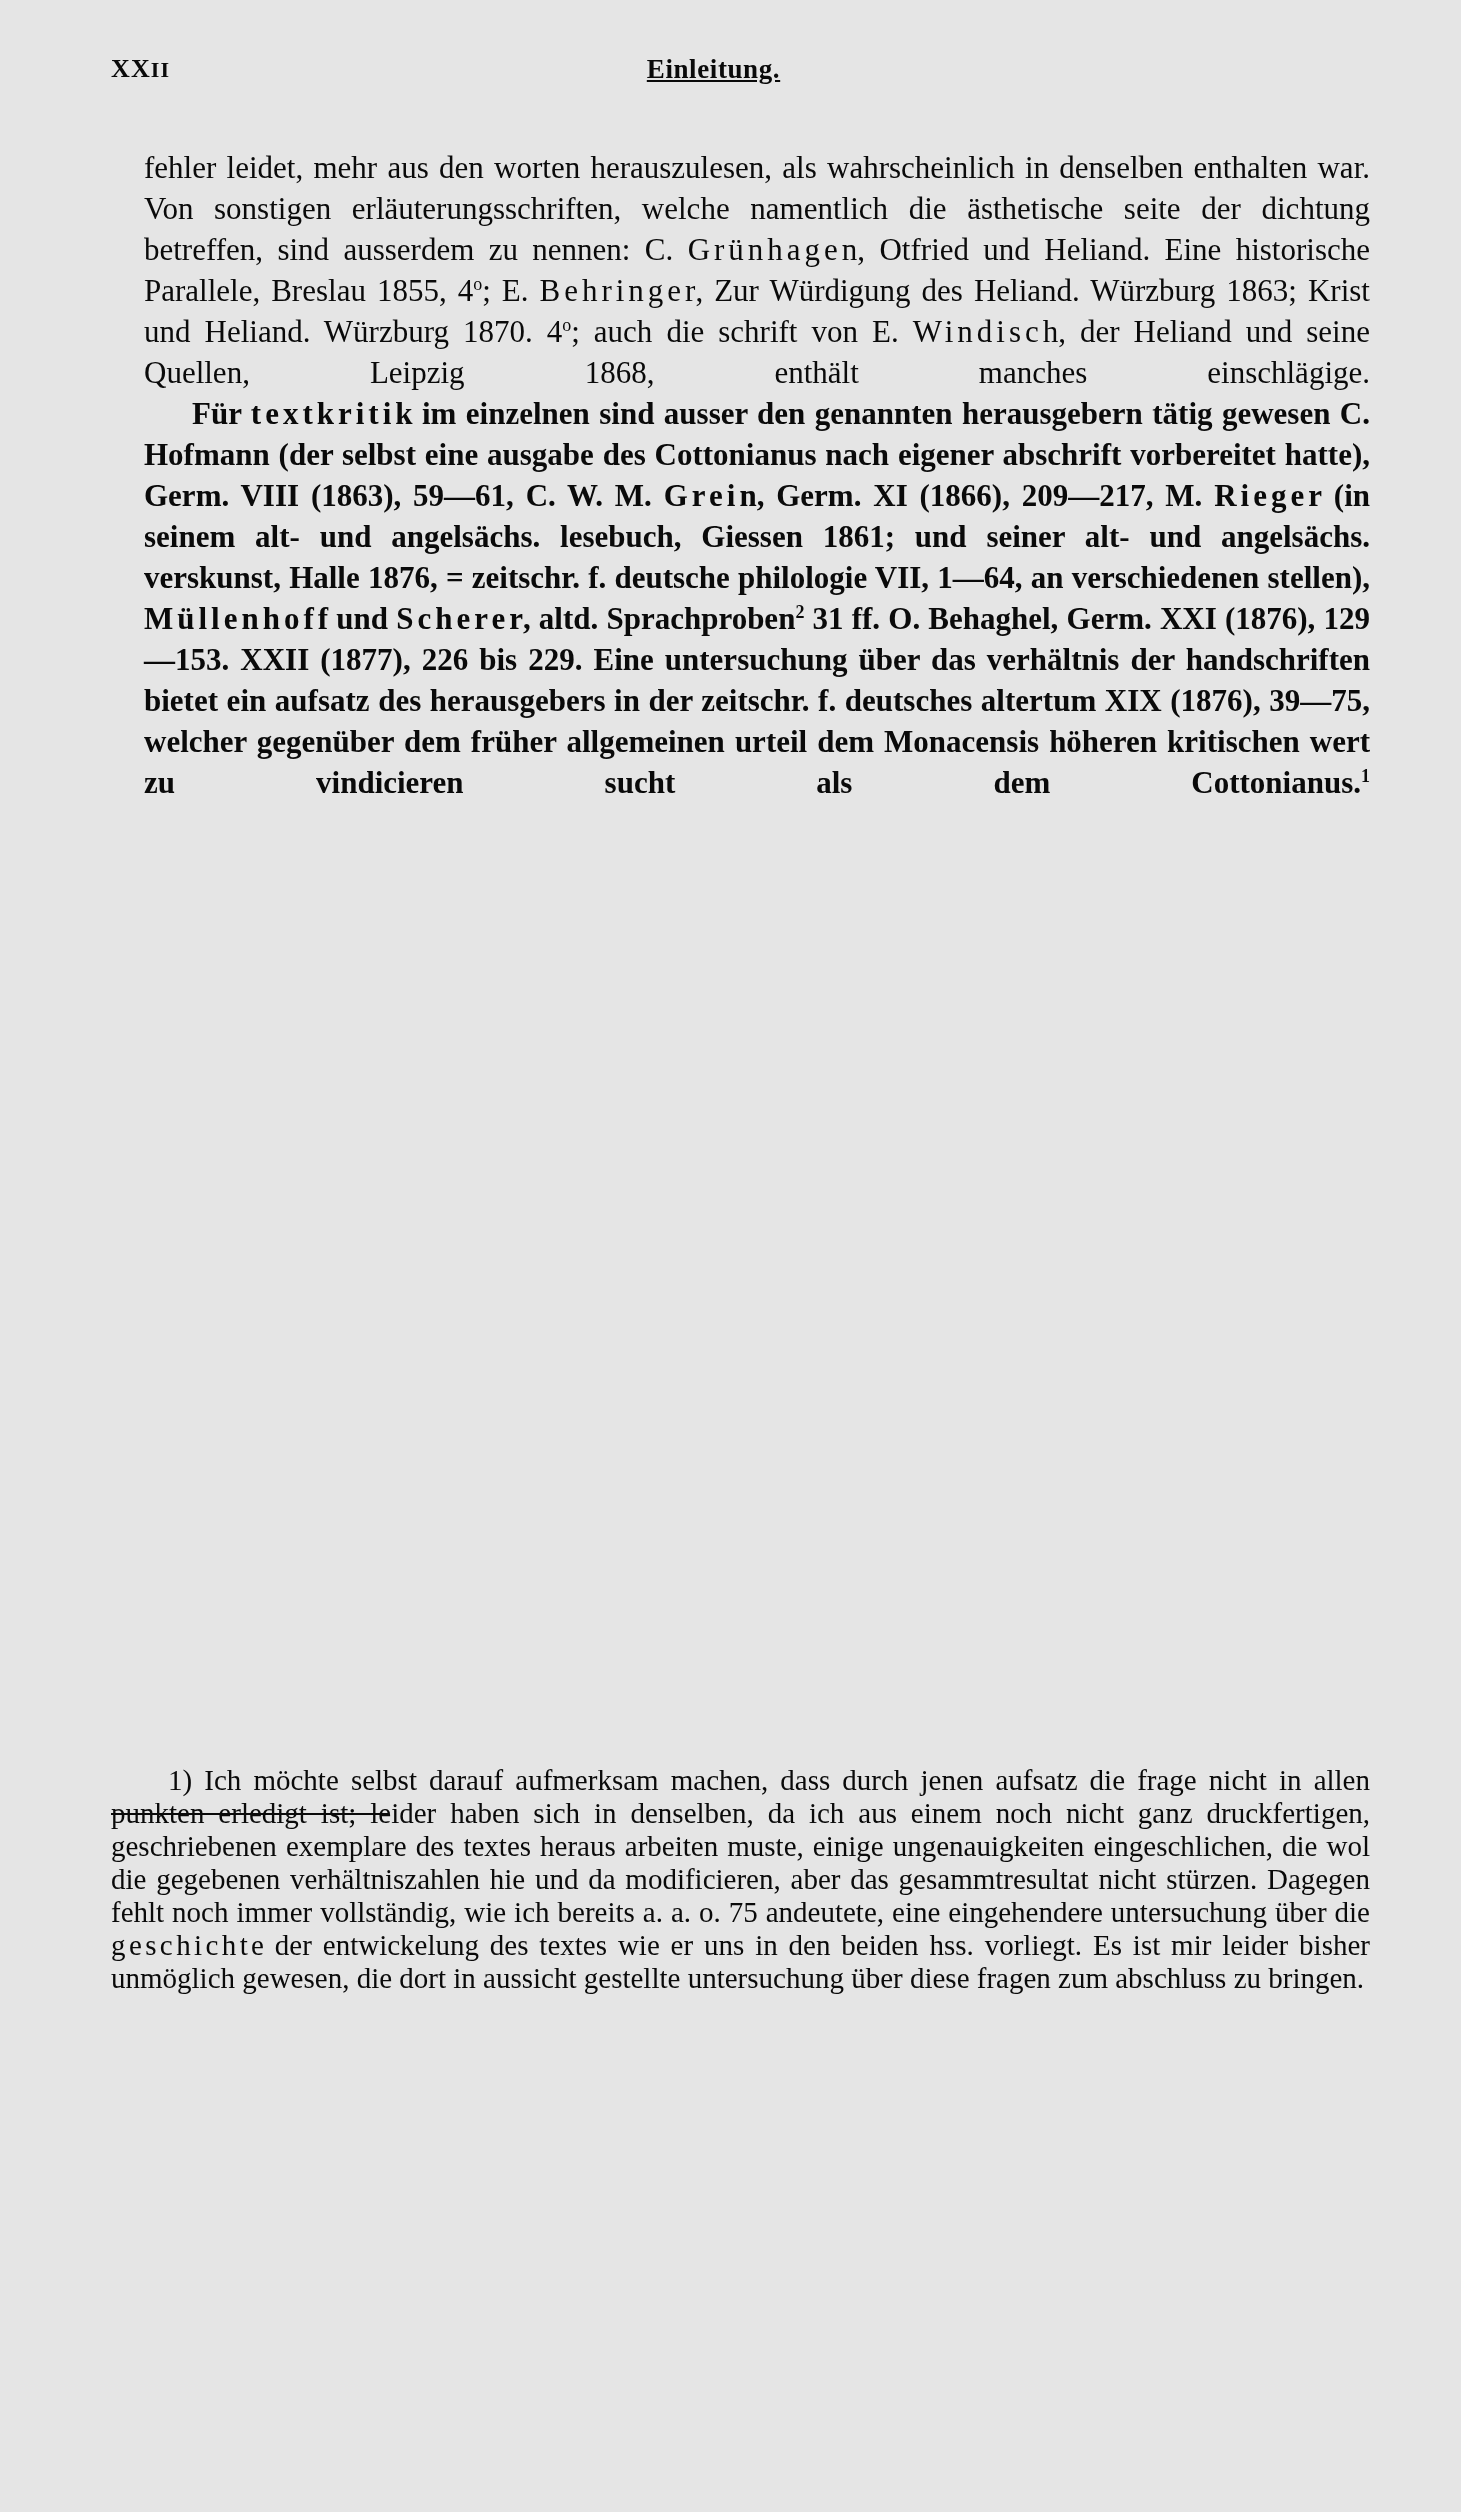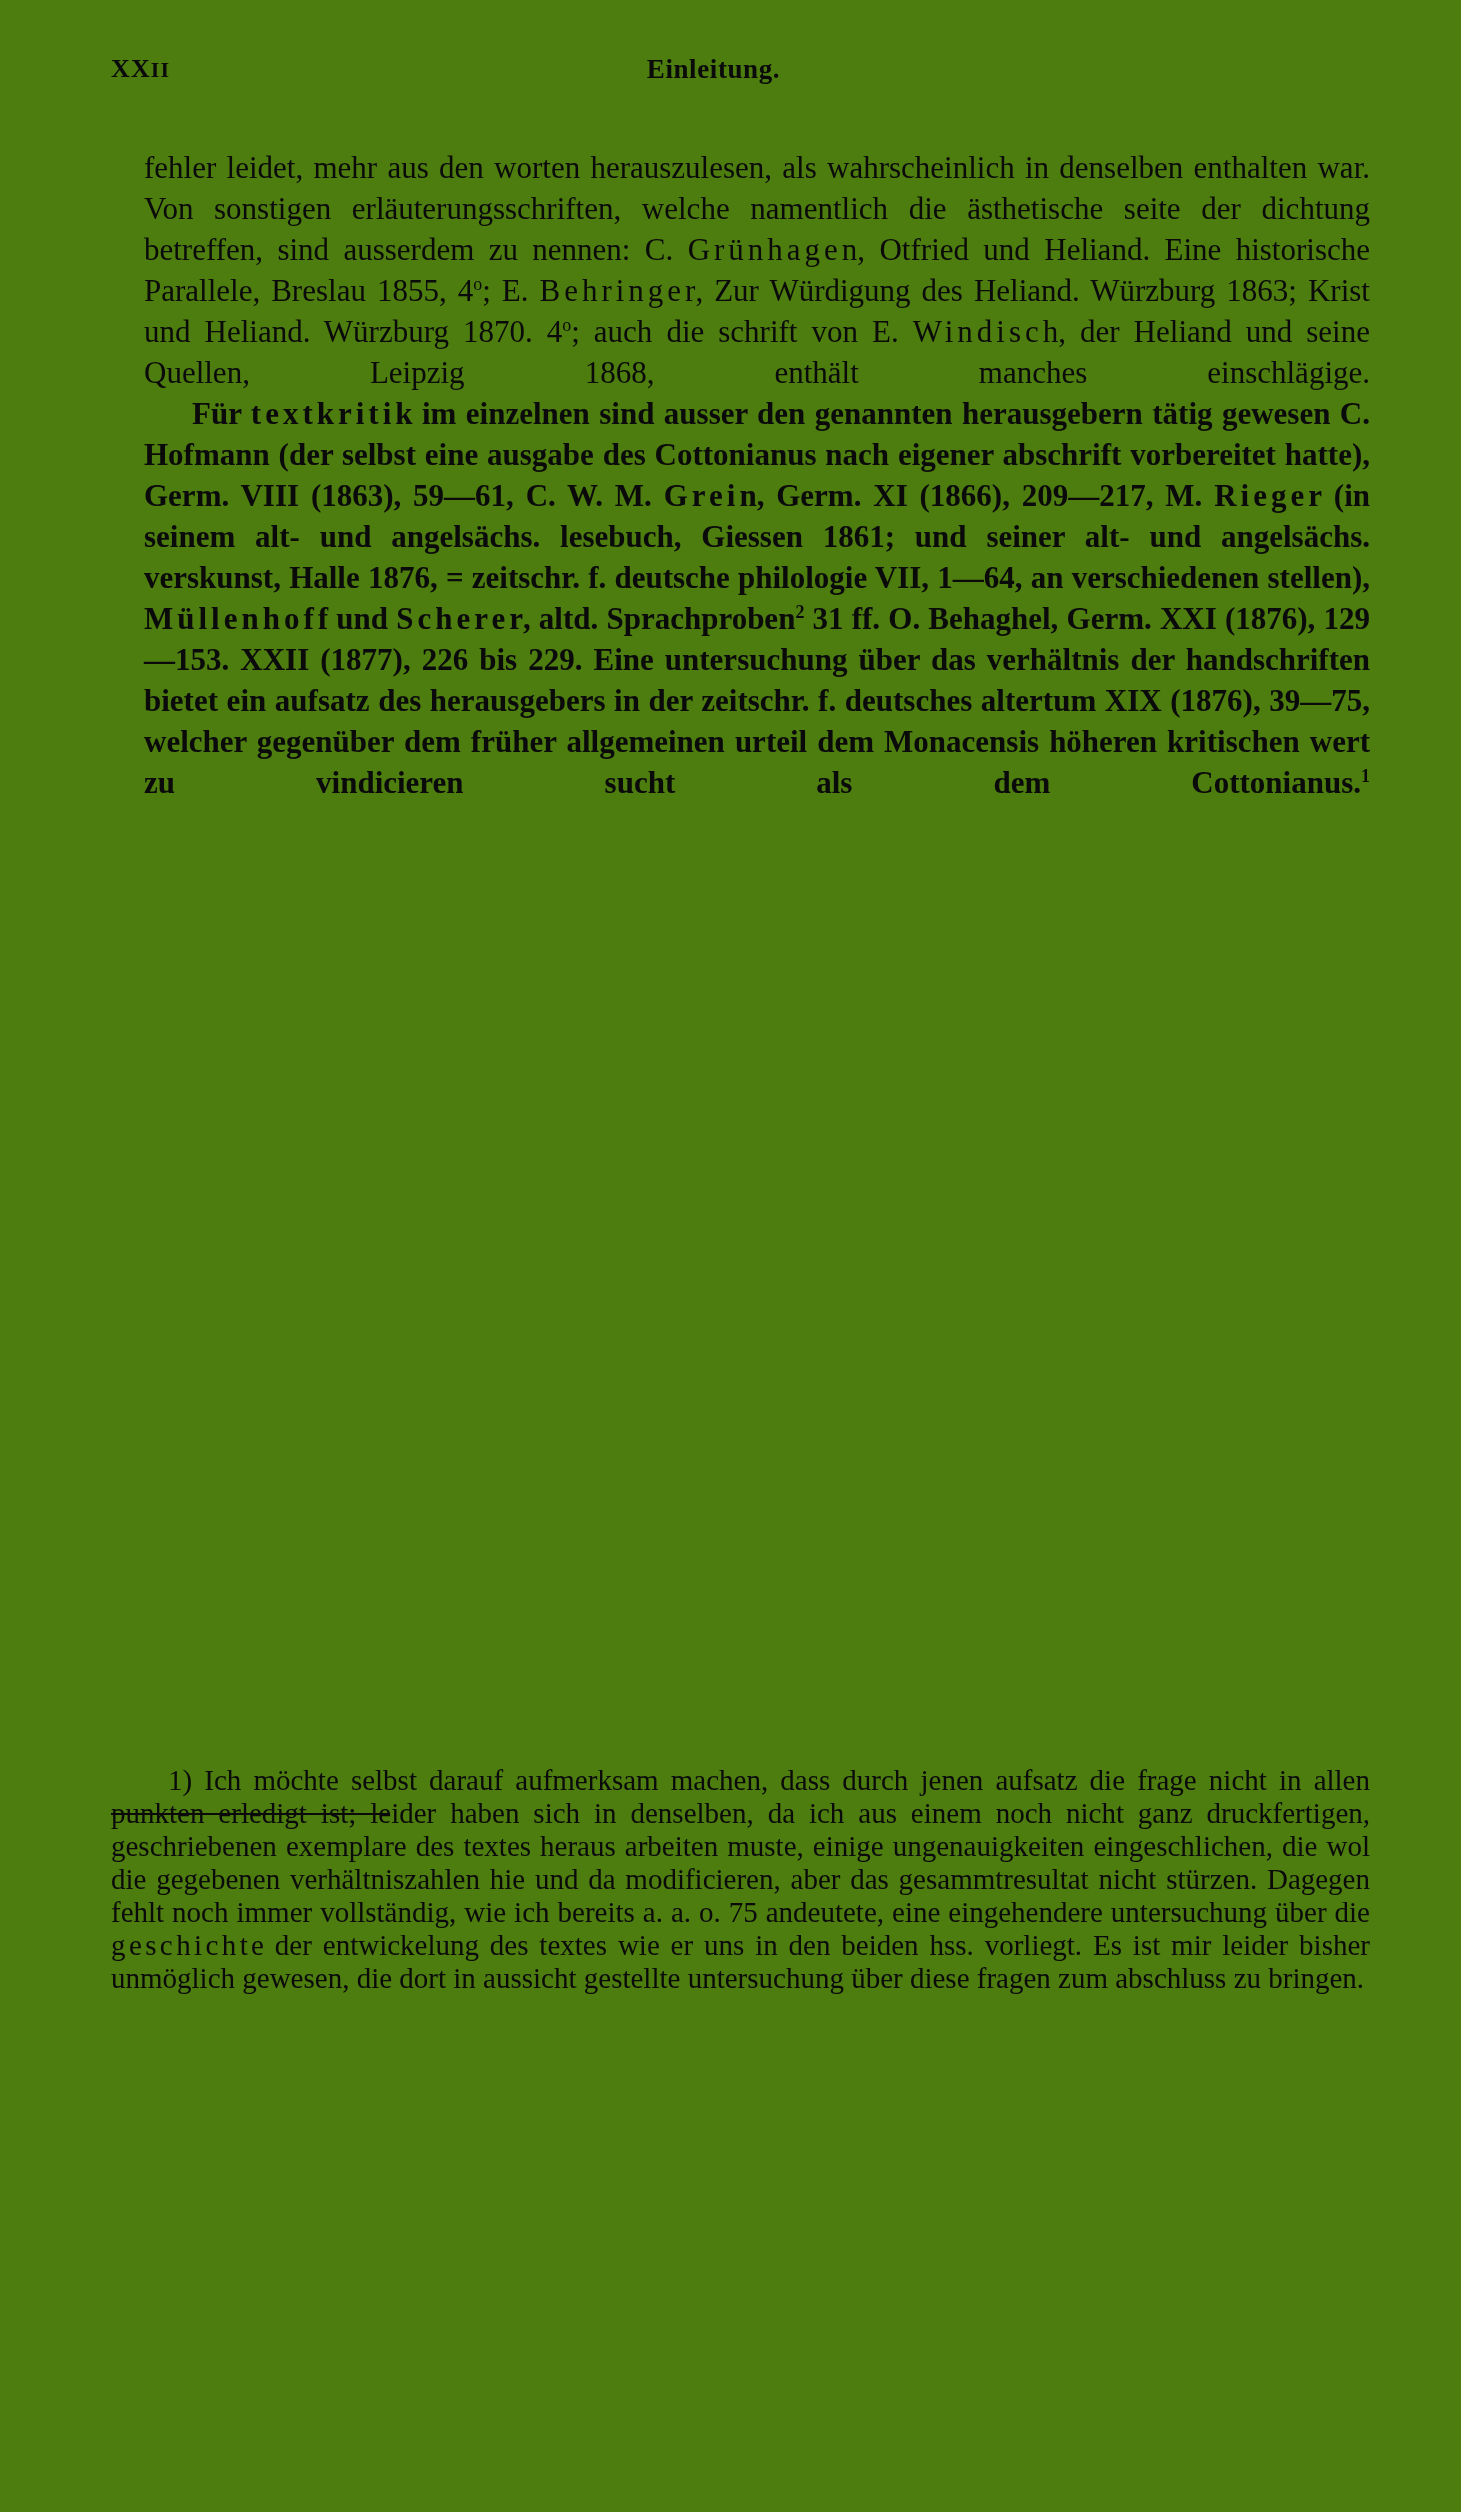--- a/index.html
+++ b/index.html
@@ -5,21 +5,21 @@
 <style>
   html, body {
     margin: 0;
     padding: 0;
     background: #ffffff;
   }
   .page {
     position: relative;
     width: 1462px;
     height: 2512px;
-    background: #4d7c0f;
+    background: #e5e5e5;
     overflow: hidden;
     font-family: "Liberation Serif", "DejaVu Serif", serif;
     color: #0a0a0a;
     -webkit-font-smoothing: none;
   }
 
   
   .runhead {
     position: absolute;
     left: 111px;
@@ -42,20 +42,21 @@
     position: absolute;
     left: 0;
     top: 0;
     width: 1259px;
     text-align: center;
     font-size: 27px;
     font-weight: 700;
     letter-spacing: 0.6px;
     
     transform: translateX(-27px);
+    text-decoration: underline;
   }
 
   
   .body {
     position: absolute;
     left: 111px;
     top: 147px;
     width: 1259px;
     font-size: 31px;
     line-height: 41px;

